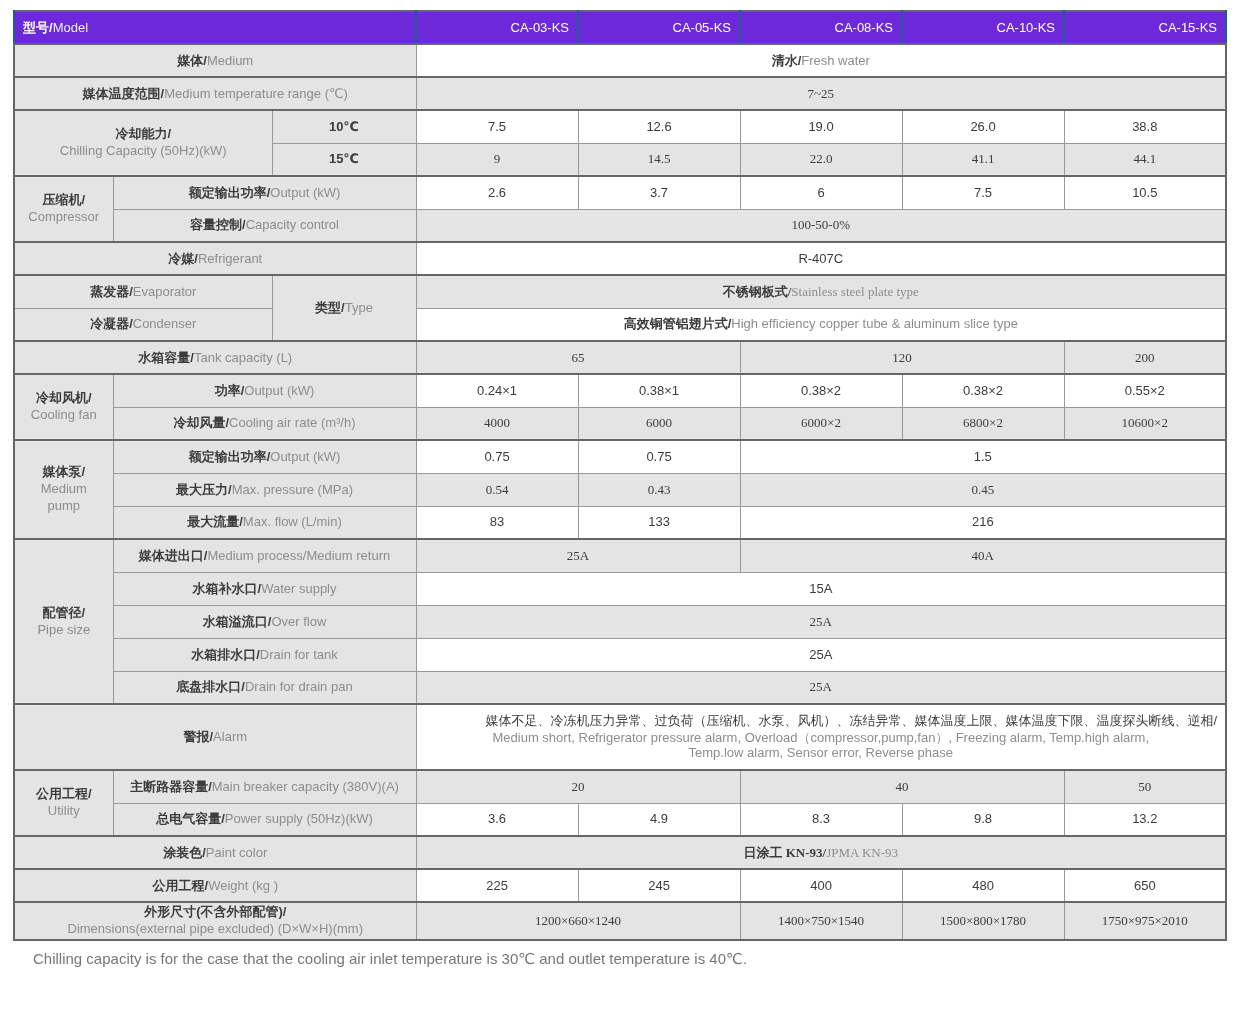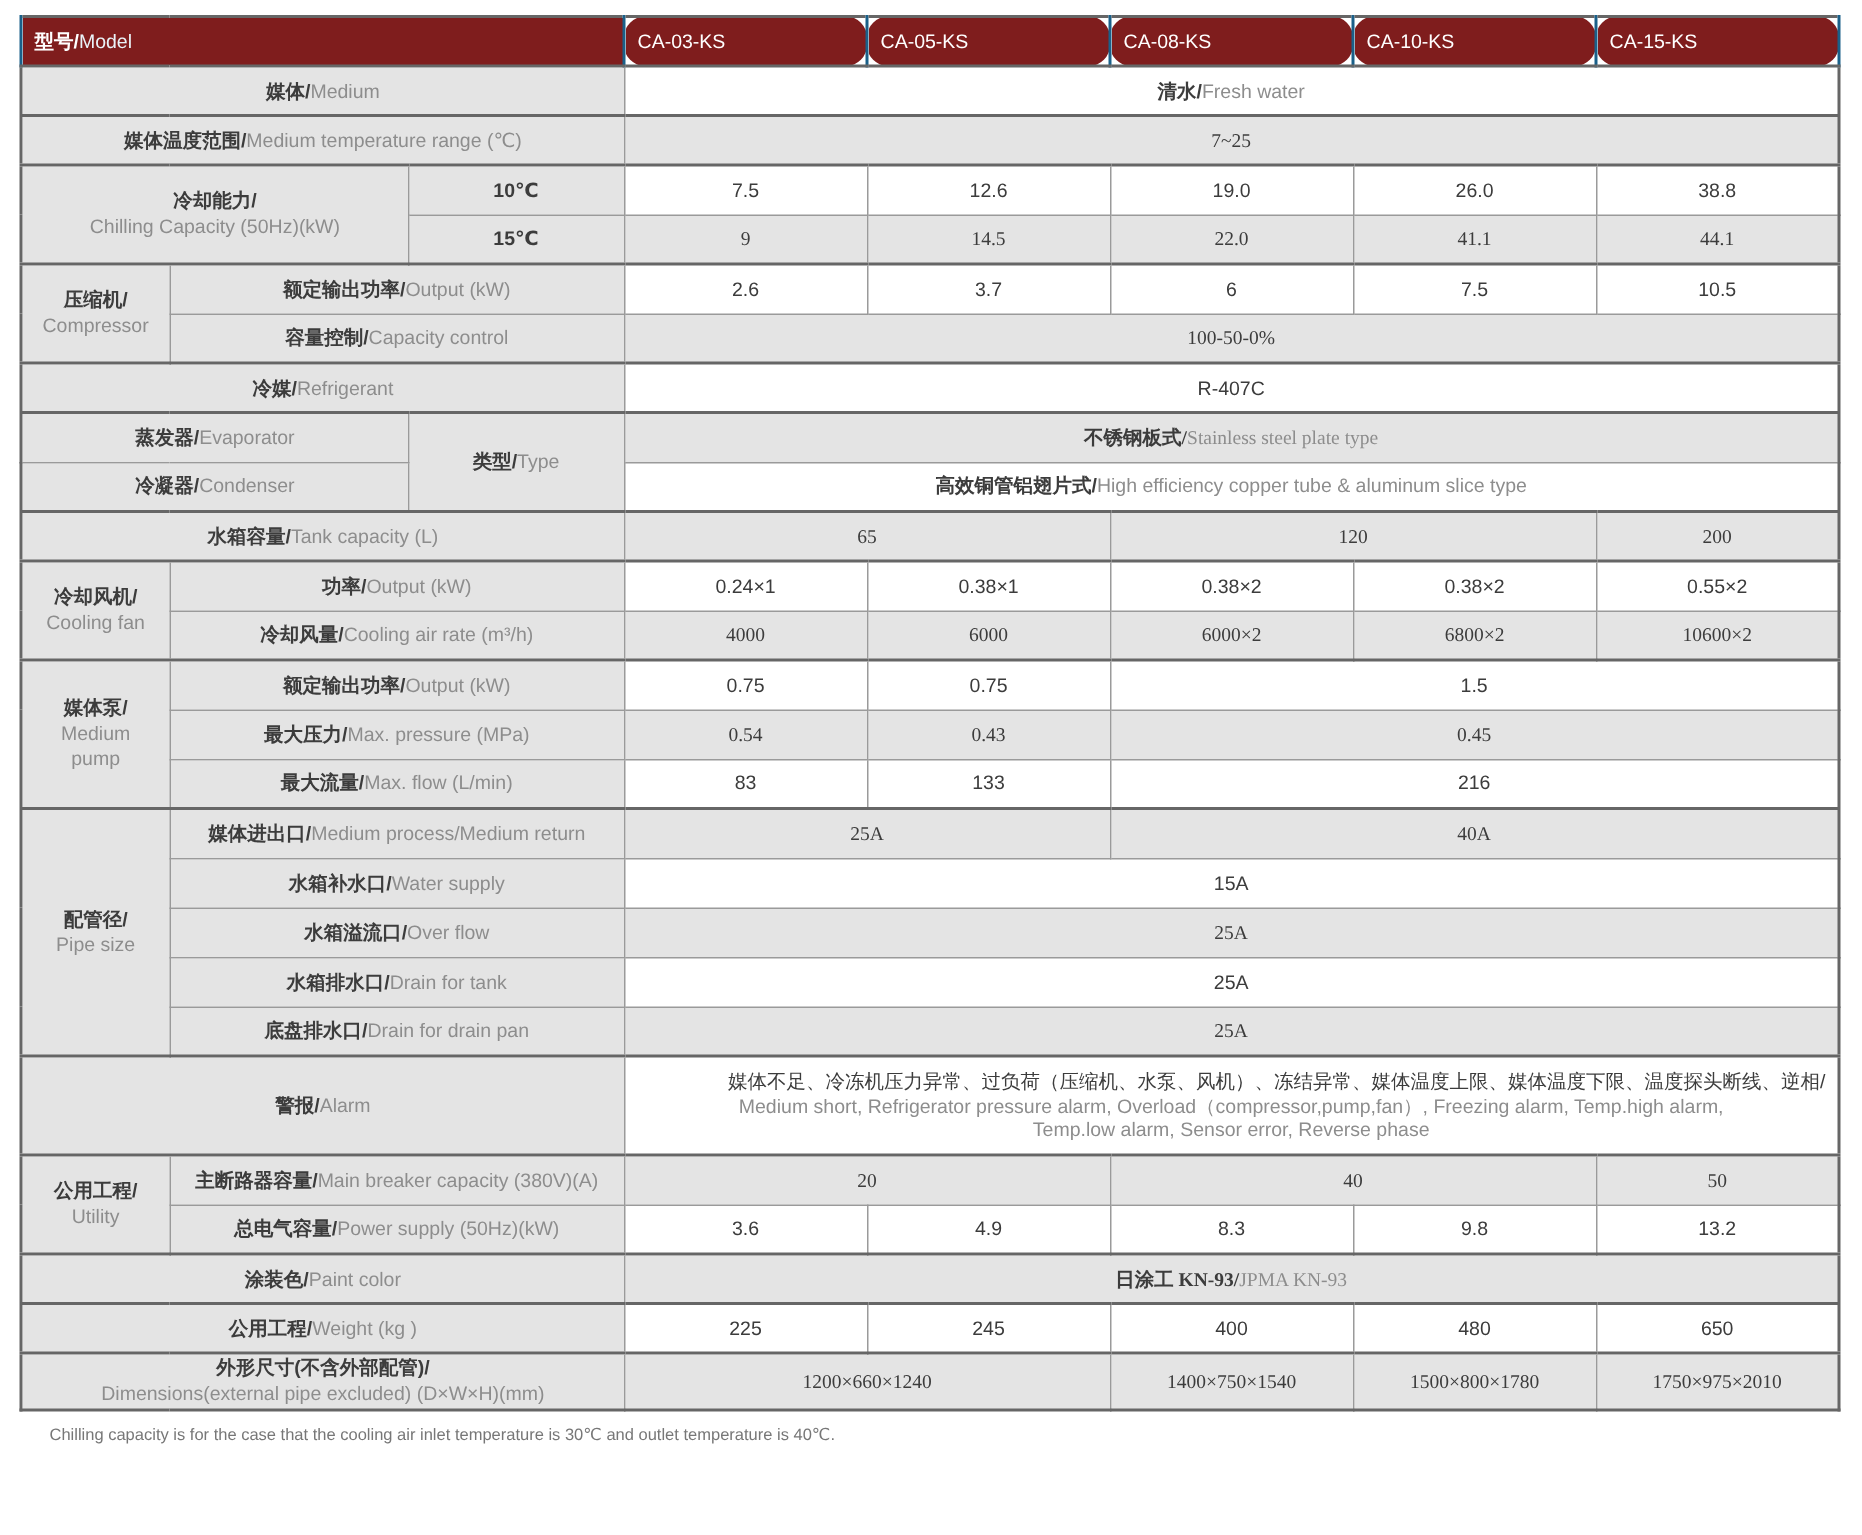--- a/index.html
+++ b/index.html
@@ -18,46 +18,46 @@
     padding:1px 8px;
     font-size:13px;line-height:1.22;
     vertical-align:middle;
     overflow:hidden;
     box-sizing:border-box;
   }
   tr{height:33px;}
   tr.maj > td{border-top:2px solid #666666;}
   
   tr.hd th{
-    background:#7f1d1d;
+    background:#6d28d9;
     border-left:2px solid #1a6089;border-right:2px solid #1a6089;
     border-bottom:2px solid #666666;border-top:none;
     font-weight:normal;
   }
-  th.modelcell{color:#ffffff;font-size:14px;text-align:left;border-radius:14px;}
+  th.modelcell{color:#ffffff;font-size:14px;text-align:right;}
   th.thlabel{text-align:left;padding-left:9px;}
   tr.hd .zh{color:#ffffff;}
   tr.hd .en{color:#eaf3f8;}
   
   td.lab{background:#e4e4e4;text-align:center;padding-left:9px;}
   
   td.val{text-align:center;color:#3c3c3c;font-size:13.5px;}
   td.g{background:#e4e4e4;font-family:Liberation Serif, serif;}
   .zh{color:#3c3c3c;font-weight:bold;}
   .en{color:#8d8d8d;font-weight:normal;}
   .blk{display:block;line-height:1.3;}
   td.alarmcell{font-size:12.4px;line-height:1.5;padding:4px 8px;text-align:center;}
   td.alarmcell .zh{font-weight:normal;text-align:right;}
   td.alarmcell .en{color:#8d8d8d;display:block;}
   tr.alarm{height:66px;}
   tr.dims{height:28px;}
   
   .footnote{margin:9px 0 0 16px;}
   .footnote .fzh{font-size:13.5px;font-weight:bold;color:#333333;}
-  .footnote .fen{font-size:11px;color:#777777;margin:4px 0 0 17px;}
+  .footnote .fen{font-size:15px;color:#777777;margin:4px 0 0 17px;}
 </style>
 </head>
 <body>
 
 <table class="spec">
   <colgroup>
     <col style="width:99px">
       <col style="width:159px">
       <col style="width:144px">
     <col style="width:162px">

